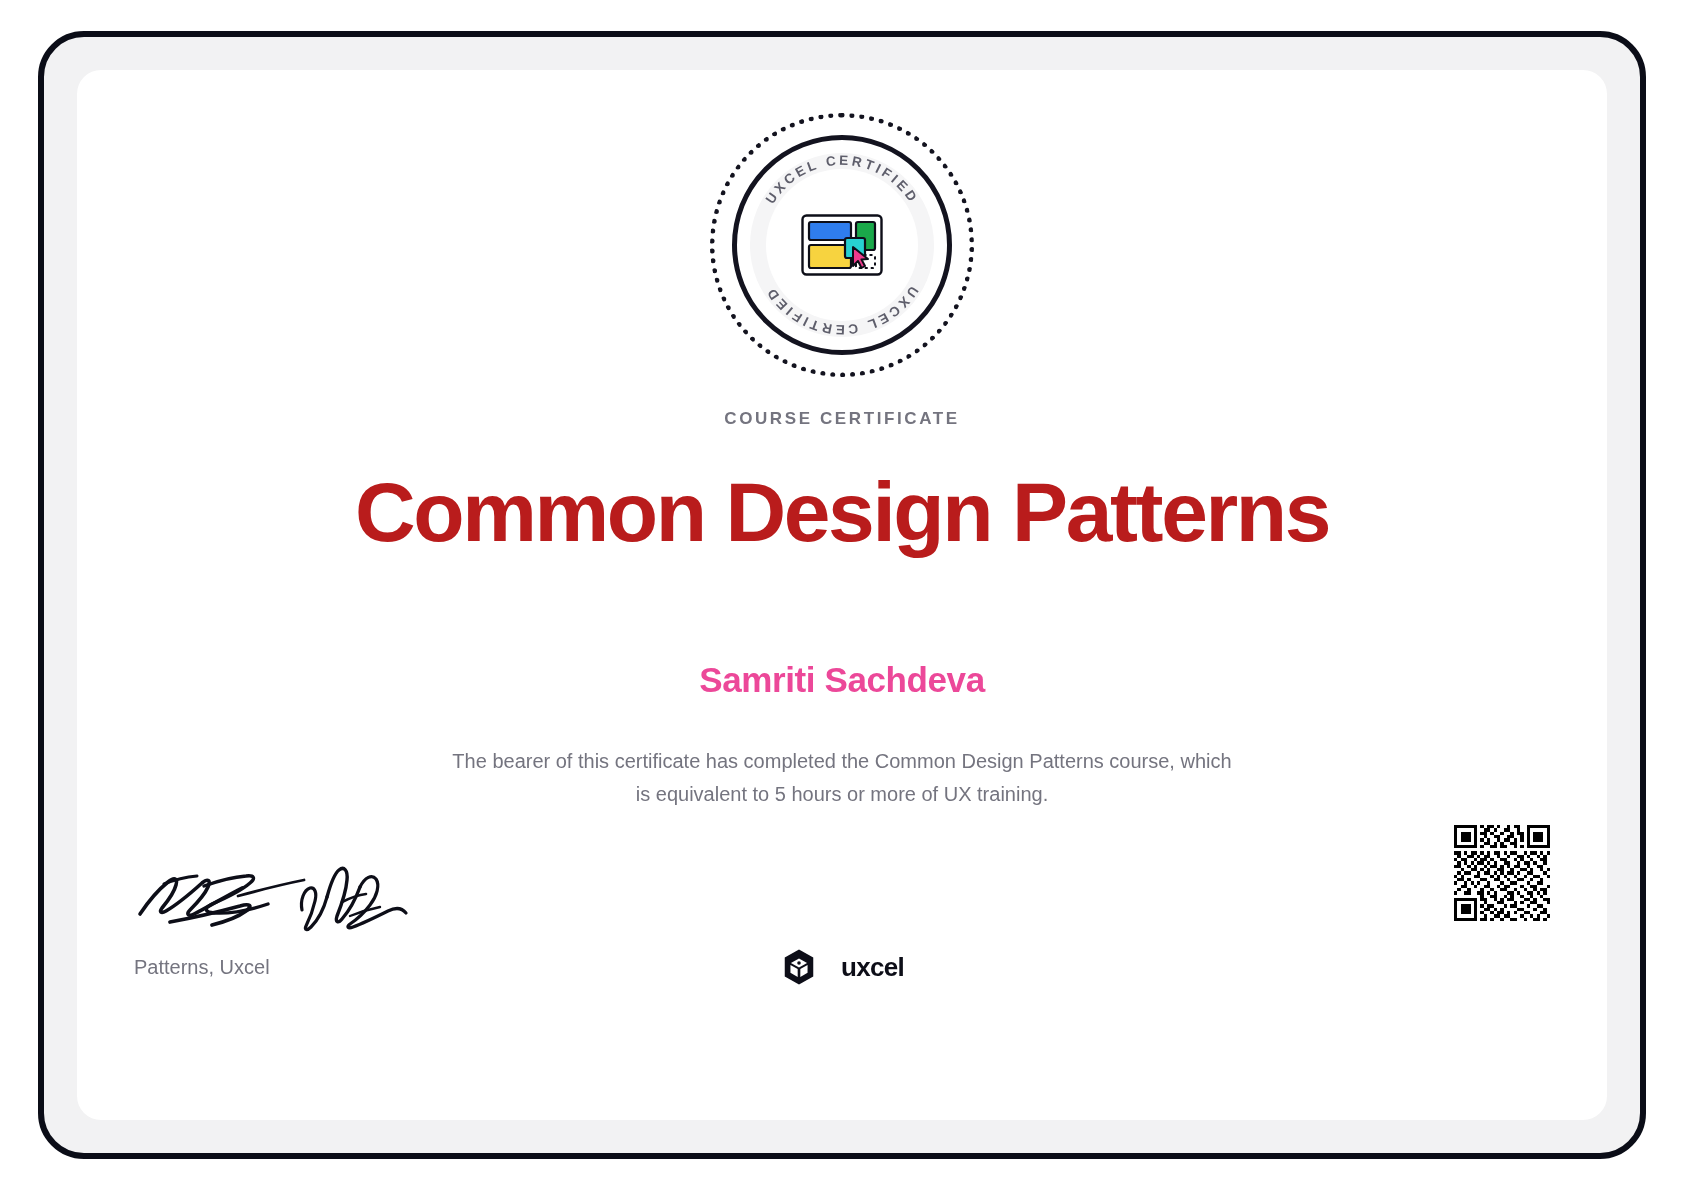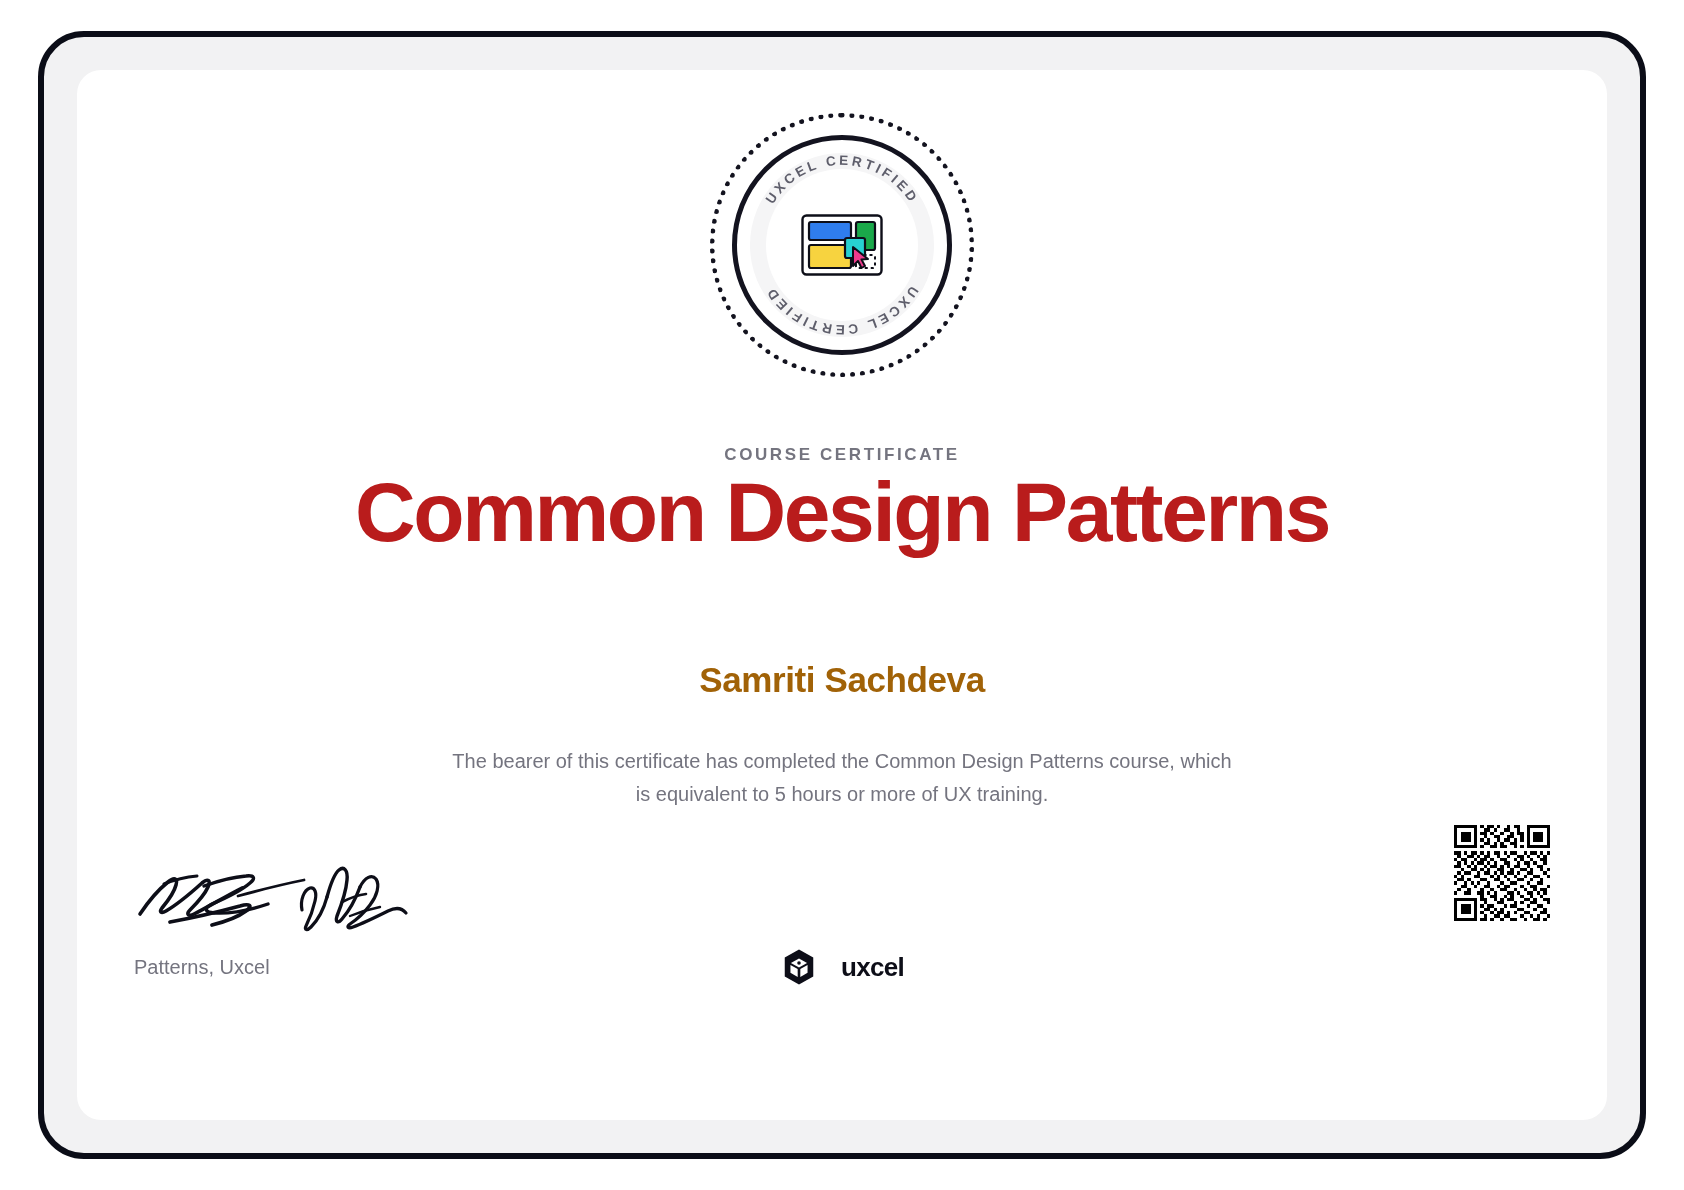--- a/index.html
+++ b/index.html
@@ -91,21 +91,20 @@
   
   .eyebrow {
     position: absolute;
     left: 0; right: 0;
     top: 339px;
     text-align: center;
     font-size: 17px;
     font-weight: 700;
     letter-spacing: 2.6px;
     color: #74747f;
-    margin-top: 36px;
   }
   .course-title {
     position: absolute;
     left: 0; right: 0;
     top: 400px;
     text-align: center;
     font-size: 84px;
     font-weight: 700;
     letter-spacing: -2.4px;
     color: #b91c1c;
@@ -122,21 +121,21 @@
     color: #74747f;
   }
   .recipient-name {
     position: absolute;
     left: 0; right: 0;
     top: 590px;
     text-align: center;
     font-size: 35px;
     font-weight: 700;
     letter-spacing: -0.4px;
-    color: #a16207;
+    color: #ec4899;
   }
   .description {
     position: absolute;
     left: 50%;
     transform: translateX(-50%);
     top: 675px;
     width: 780px;
     text-align: center;
     font-size: 20px;
     line-height: 1.65;

